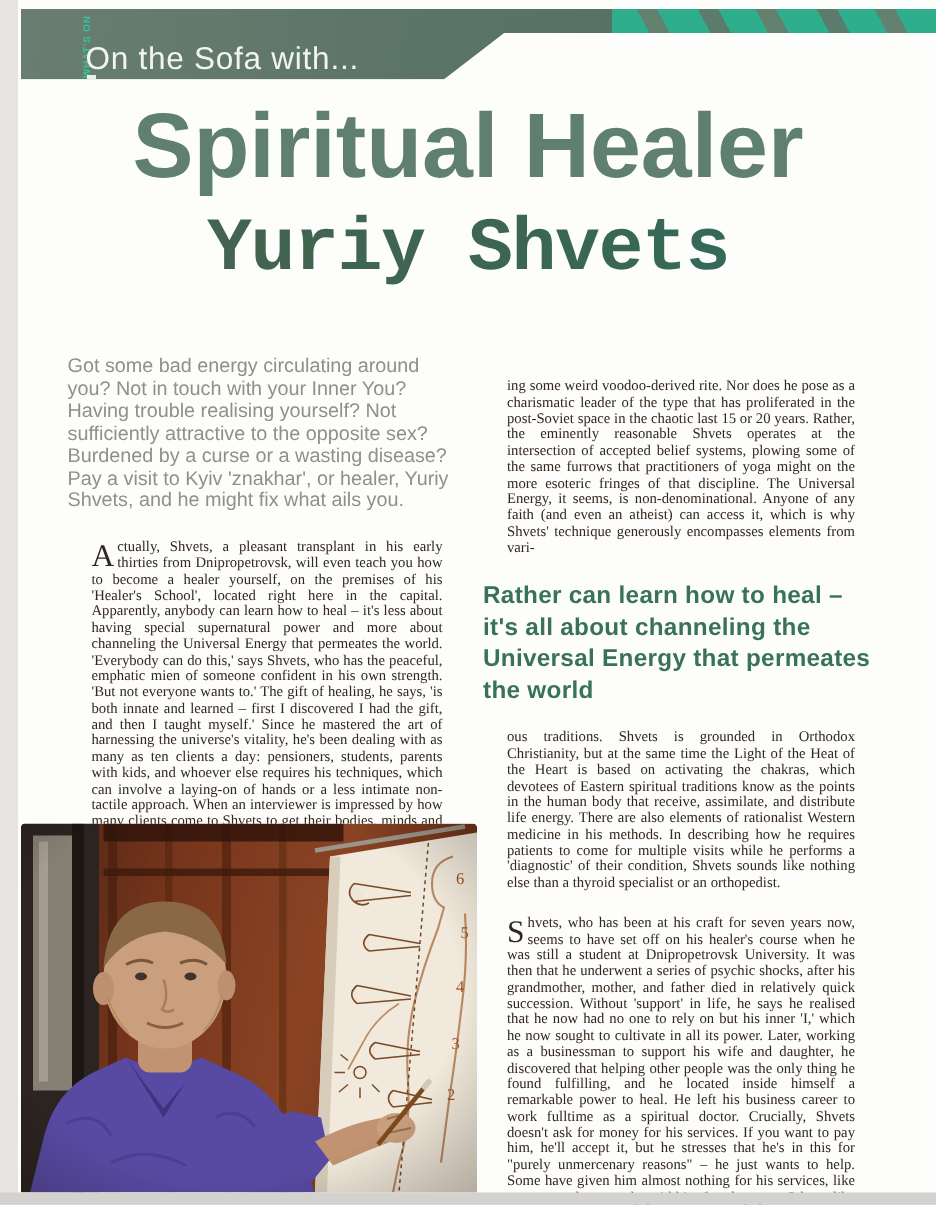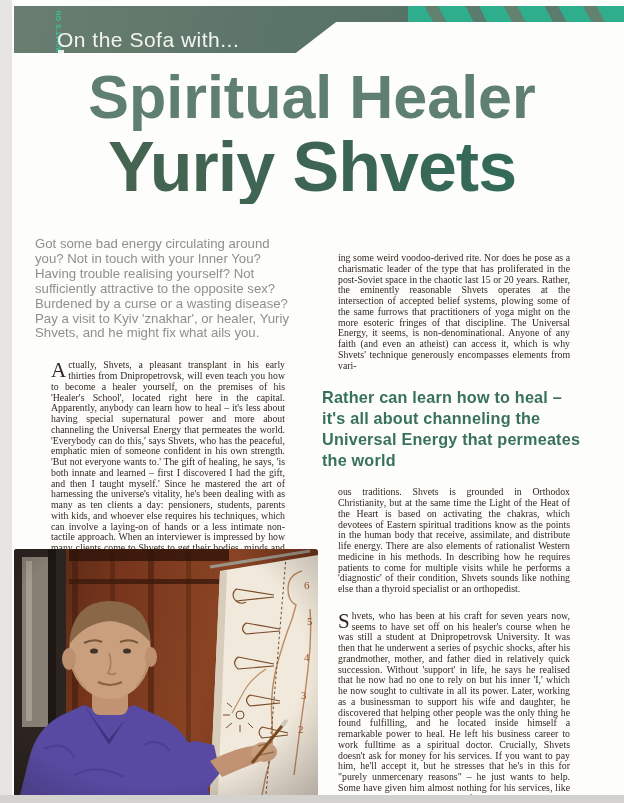--- a/index.html
+++ b/index.html
@@ -35,28 +35,28 @@
     font-size:21px;letter-spacing:.5px;color:#f3f4f0;
   }
 
   
   .title-wrap{position:absolute;left:14px;top:64px;width:596px;text-align:center;}
   .title-line1{
     font-family:"Liberation Sans",sans-serif;font-weight:700;
     font-size:61px;line-height:66px;color:#5f8070;letter-spacing:0;
   }
   .title-line2{
-    font-family:Liberation Sans, sans-serif;font-weight:800;
-    font-size:70px;line-height:74px;letter-spacing:-1px;
+    font-family:Liberation Mono, monospace;font-weight:800;
+    font-size:50px;line-height:74px;letter-spacing:-1px;
     background:linear-gradient(90deg,#49634f 0%,#3c6553 55%,#2e6d5c 100%);
     -webkit-background-clip:text;background-clip:text;color:transparent;
   }
 
   
-  .col-left{position:absolute;left:35px;top:237px;width:266px;}
+  .col-left{position:absolute;left:45px;top:237px;width:266px;}
   .col-right{position:absolute;left:322px;top:237px;width:264px;}
   .intro{
     font-family:"Liberation Sans",sans-serif;font-size:13.2px;line-height:14.9px;
     color:#8f8f8d;margin:0 0 19px 0;
   }
   .body-par{
     font-size:9.8px;line-height:10.75px;text-align:justify;margin:16px;
     color:#32271e;
   }
   .dropcap{

